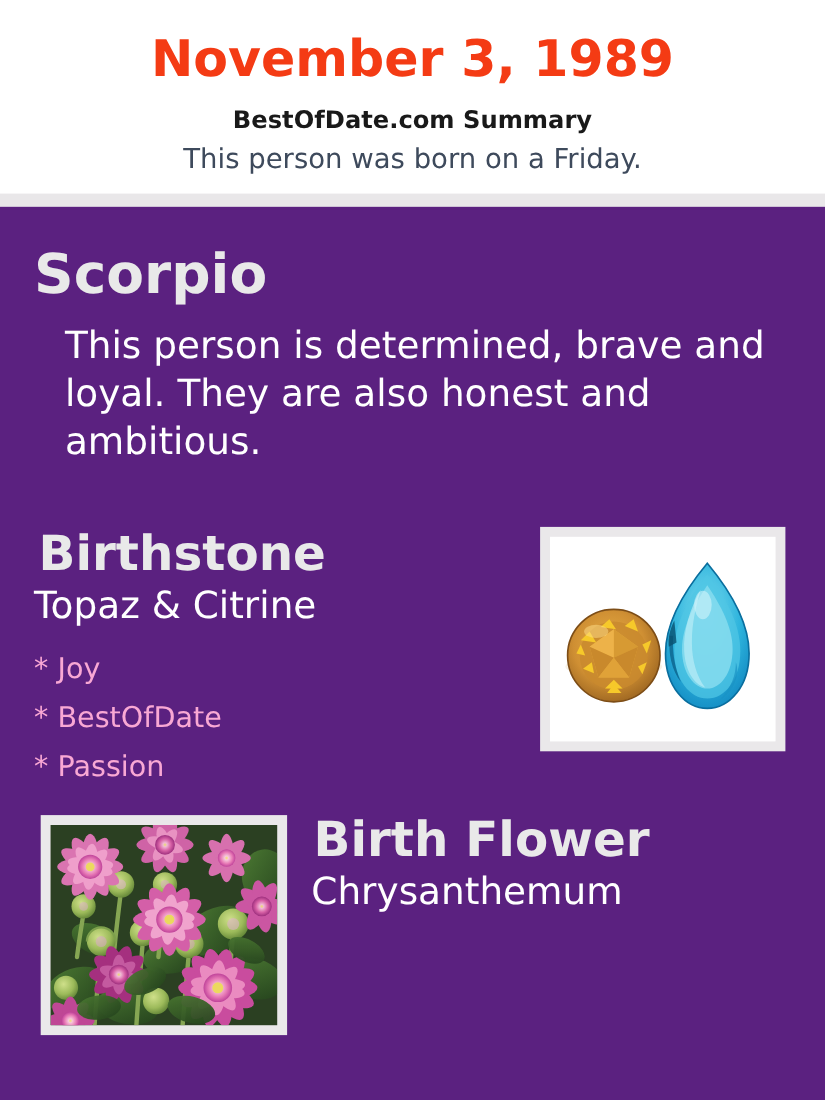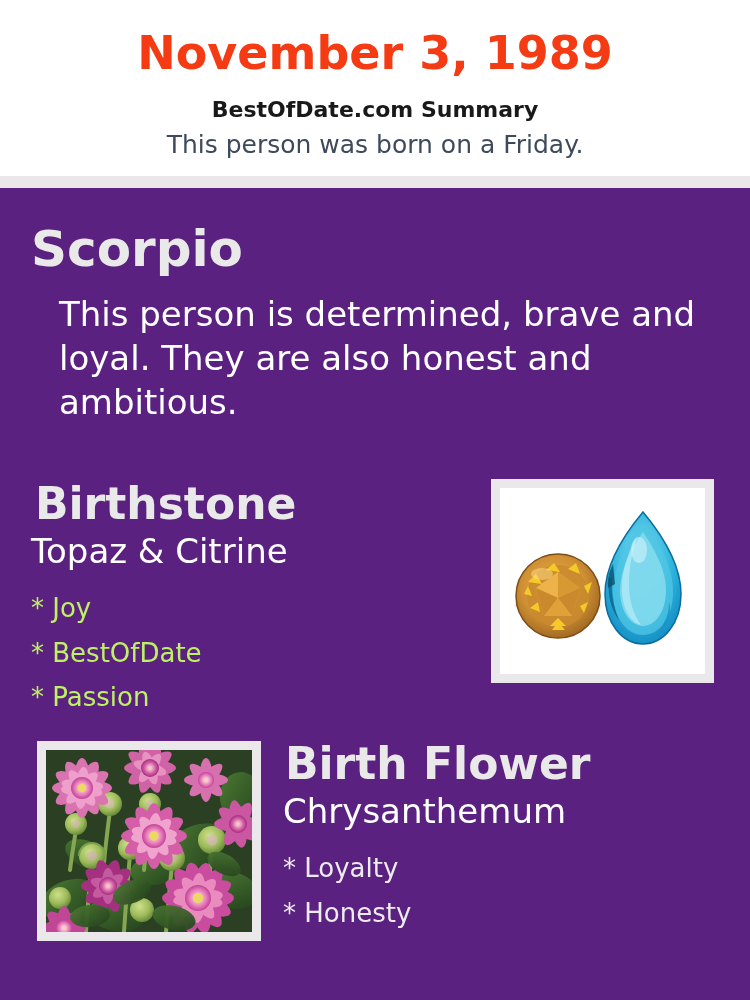--- a/index.html
+++ b/index.html
@@ -119,21 +119,21 @@
     line-height: 42px;
     white-space: nowrap;
   }
   .stone-traits {
     position: absolute;
     left: 31px; top: 398px;
     width: 420px;
   }
   .stone-traits .trait {
     font-size: 26px;
-    color: #bef264;
+    color: #f9a8d4;
     line-height: 44.5px;
     white-space: nowrap;
   }
 
   
   .flower-title {
     position: absolute;
     left: 285px; top: 550px;
     font-size: 44px;
     font-weight: bold;
@@ -268,24 +268,20 @@
             <path d="M-30,-16 C-34,-8 -36,0 -35,8 L-28,4 Z" fill="#09506f" opacity="0.8"></path>
             <path d="M26,22 C30,34 24,48 12,56 C22,44 26,34 26,22 Z" fill="#1a93c4" opacity="0.7"></path>
             <ellipse cx="-4" cy="-30" rx="8" ry="13" fill="#d8f5fb" opacity="0.55"></ellipse>
           </g>
         </svg>
       </div>
     </div>
 
     <div class="flower-title">Birth Flower</div>
     <div class="flower-name">Chrysanthemum</div>
-    <div class="flower-traits">
-      <div class="trait">* Loyalty</div>
-      <div class="trait">* Honesty</div>
-    </div>
 
     <div class="photo-frame flower-frame">
       <div class="photo-inner flower-inner">
         <svg class="flower-svg" viewBox="0 0 206 182" preserveAspectRatio="xMidYMid slice">
           <defs>
             <radialGradient id="mumA" cx="50%" cy="50%" r="50%">
               <stop offset="0%" stop-color="#f2e46a"></stop>
               <stop offset="22%" stop-color="#f6c8da"></stop>
               <stop offset="65%" stop-color="#e87ab6"></stop>
               <stop offset="100%" stop-color="#c0439a"></stop>

